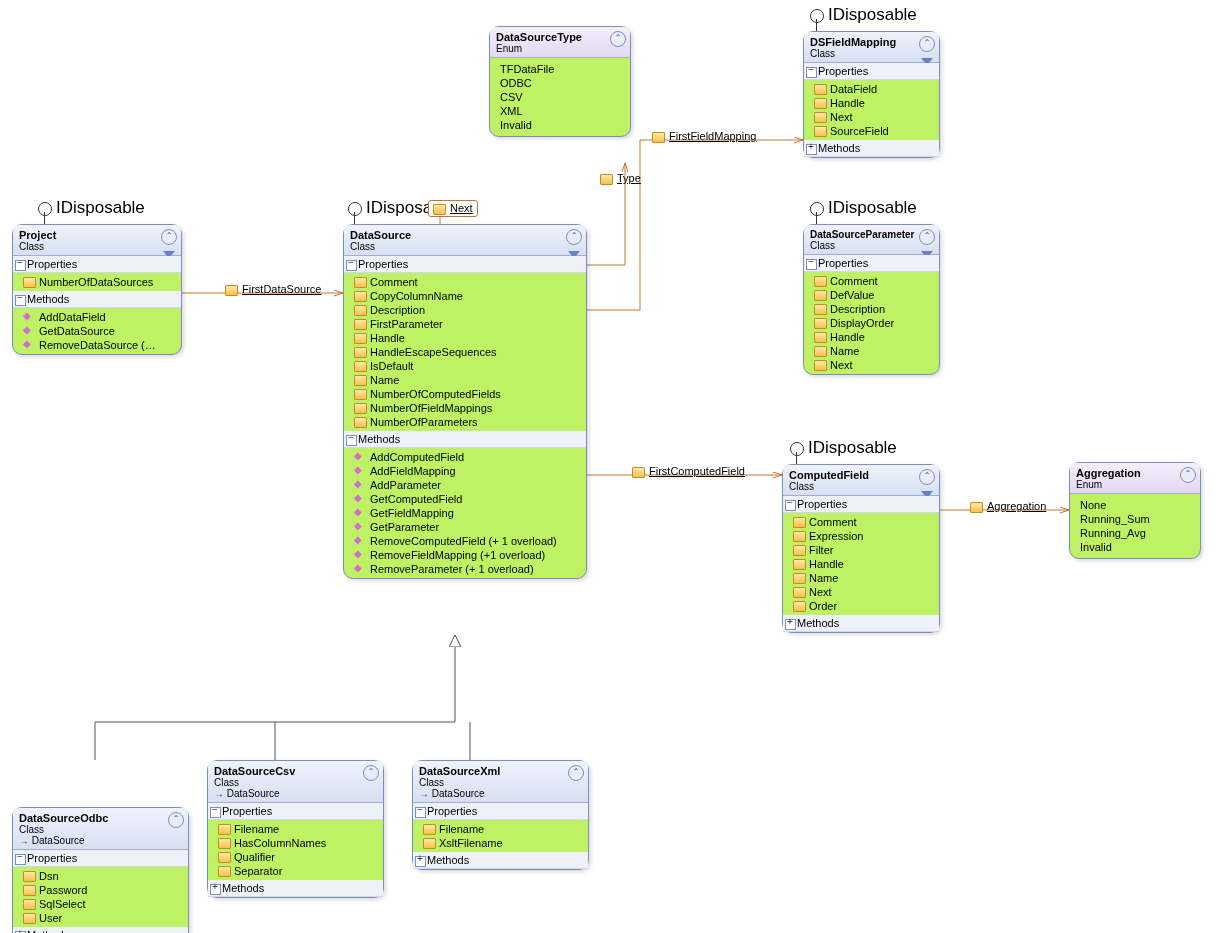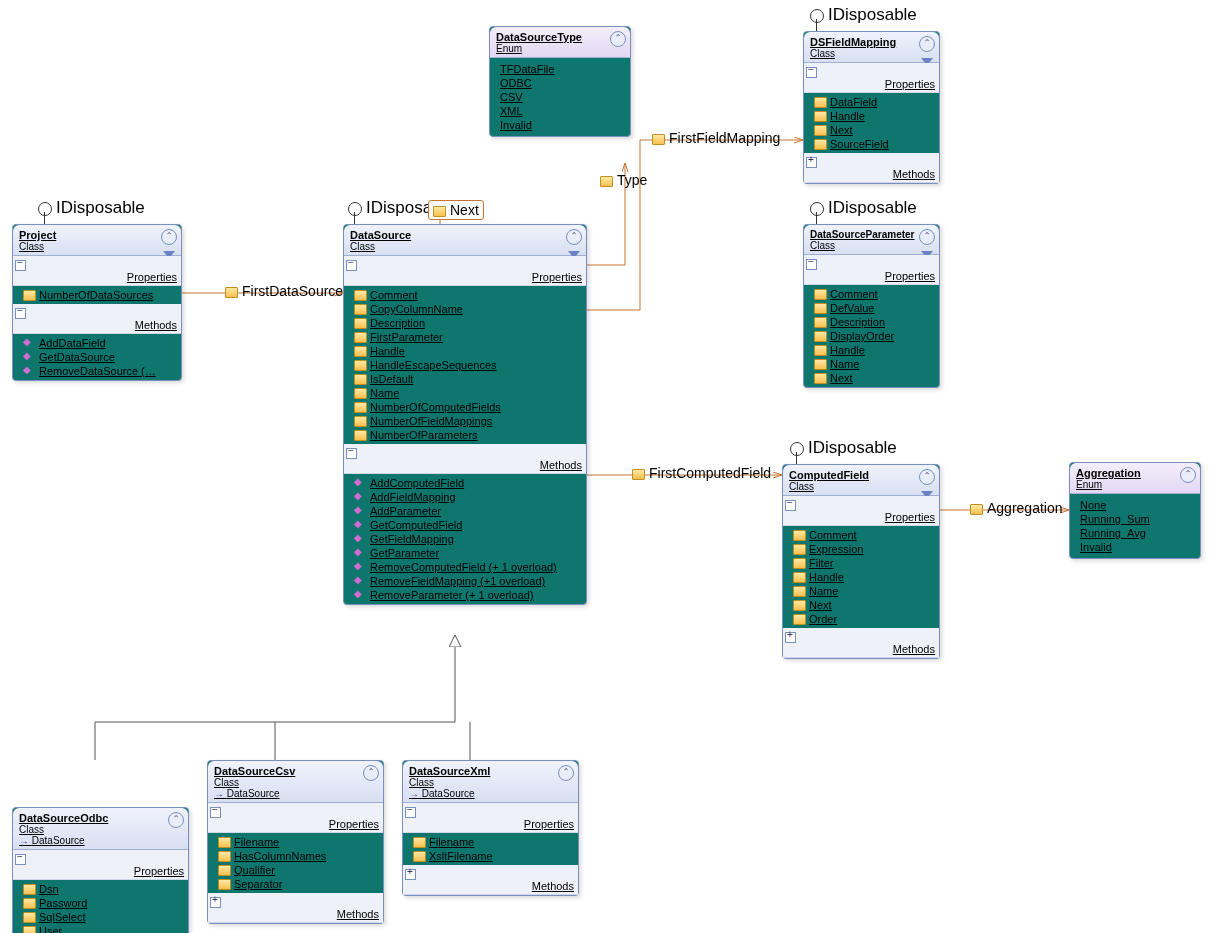--- a/index.html
+++ b/index.html
@@ -1,38 +1,38 @@
 <!DOCTYPE html>
 <html><head>
 <meta charset="utf-8">
 <style>
 html,body{margin:0;padding:0;background:#fff;font-family:Tahoma,Arial,sans-serif;font-size:11px;color:#000;}
 .canvas{position:relative;width:1219px;height:933px;}
-.box{position:absolute;border:1px solid #7a8fbf;border-radius:4px;background:#0f766e;box-shadow:2px 2px 4px rgba(0,0,0,0.15);text-decoration:underline;}
+.box{position:absolute;border:1px solid #7a8fbf;border-radius:10px;background:#bef264;box-shadow:2px 2px 4px rgba(0,0,0,0.15);}
 .box-head{background:linear-gradient(#f0f3fb,#d7dff2);border-bottom:1px solid #a0afd0;border-radius:6px 6px 0 0;padding:4px 6px 3px 6px;position:relative;}
 .box-title{font-weight:bold;}
 .box-sub{font-size:10px;}
 .box-inherit{font-size:10px;}
 .box-inherit::before{content:"→ ";color:#335;}
 .chev{position:absolute;right:4px;top:4px;width:14px;height:14px;border:1px solid #7a8fbf;border-radius:50%;background:#e8edf7;font-size:8px;line-height:12px;text-align:center;color:#335;cursor:default;}
 .filter-icon{position:absolute;right:6px;width:12px;height:12px;}
-.section-head{background:#eef1f8;border-bottom:1px solid #cfd7eb;padding:15px 4px 2px 14px;position:relative;font-size:11px;text-align:right;}
+.section-head{background:#eef1f8;border-bottom:1px solid #cfd7eb;padding:2px 4px 2px 14px;position:relative;font-size:11px;}
 .section-head::before{content:"";position:absolute;left:2px;top:4px;width:9px;height:9px;border:1px solid #7a8fbf;background:#fff;}
 .section-head.col::after{content:"−";position:absolute;left:4px;top:1px;font-size:10px;color:#335;}
 .section-head.exp::after{content:"+";position:absolute;left:4px;top:1px;font-size:10px;color:#335;}
 .item-list{padding:2px 0;}
 .item{padding:1px 6px 1px 26px;position:relative;white-space:nowrap;}
 .item.prop::before{content:"";position:absolute;left:10px;top:2px;width:11px;height:9px;background:linear-gradient(#ffe9a6,#f7c04e);border:1px solid #c08f1f;border-radius:1px;}
 .item.method::before{content:"◆";position:absolute;left:10px;top:0;color:#d26bd2;font-size:10px;}
 .enum-list{padding:4px 10px;}
 .enum-item{padding:1px 0;}
 .lollipop{position:absolute;font-size:17px;}
 .lollipop .circle{display:inline-block;width:12px;height:12px;border:1px solid #333;border-radius:50%;vertical-align:middle;margin-right:4px;background:#fff;}
 .lollipop .stick{position:absolute;width:1px;background:#333;}
-.assoc-label{position:absolute;font-size:14px;white-space:nowrap;}
+.assoc-label{position:absolute;font-size:11px;white-space:nowrap;text-decoration:underline;}
 .assoc-label .picon{display:inline-block;width:11px;height:9px;background:linear-gradient(#ffe9a6,#f7c04e);border:1px solid #c08f1f;border-radius:1px;vertical-align:middle;margin-right:4px;}
 svg.lines{position:absolute;left:0;top:0;pointer-events:none;}
 </style>
 </head>
 <body>
 
 <div class="canvas">
 
 <svg class="lines" width="1219" height="933">
   <defs>
@@ -253,21 +253,21 @@
   <div class="section-head col">Properties</div>
   <div class="item-list">
     <div class="item prop">Filename</div>
     <div class="item prop">HasColumnNames</div>
     <div class="item prop">Qualifier</div>
     <div class="item prop">Separator</div>
   </div>
   <div class="section-head exp">Methods</div>
 </div>
 
-<div class="box" style="left:402px;top:760px;width:175px;">
+<div class="box" style="left:412px;top:760px;width:175px;">
   <div class="box-head">
     <div class="box-title">DataSourceXml</div>
     <div class="box-sub">Class</div>
     <div class="box-inherit">DataSource</div>
     <div class="chev">⌃</div>
   </div>
   <div class="section-head col">Properties</div>
   <div class="item-list">
     <div class="item prop">Filename</div>
     <div class="item prop">XsltFilename</div>

